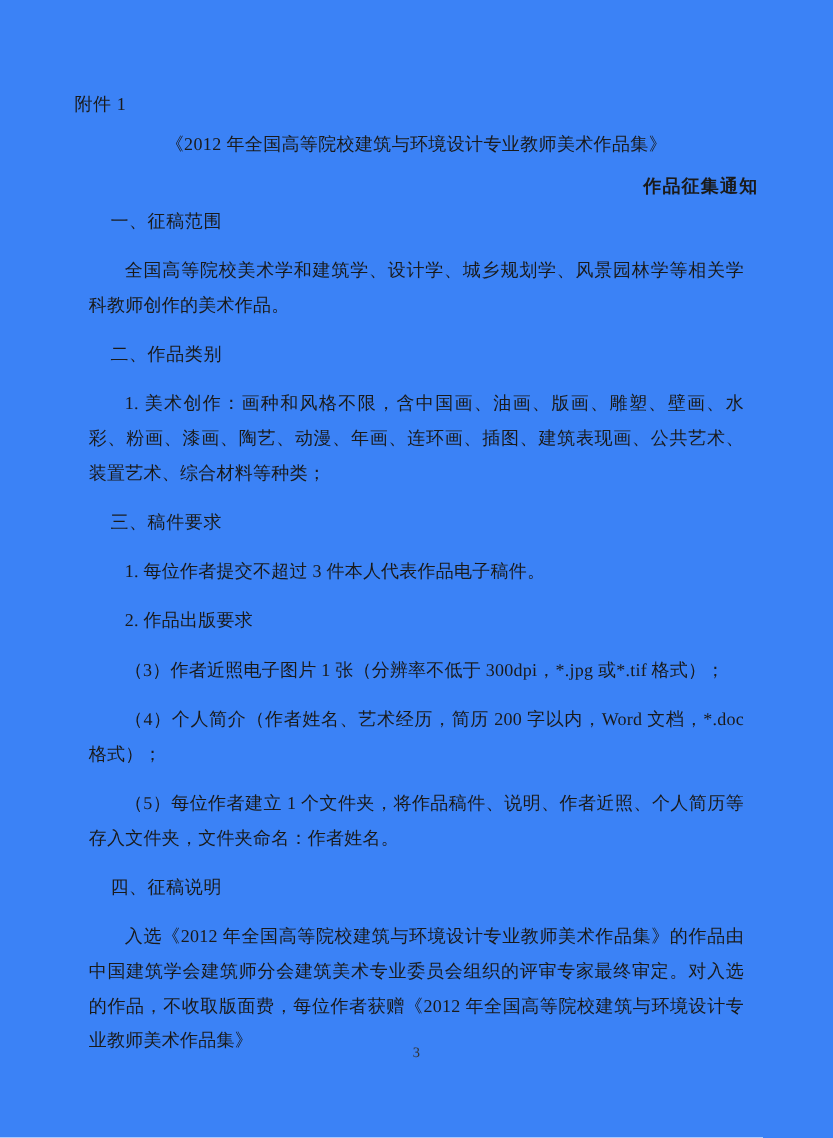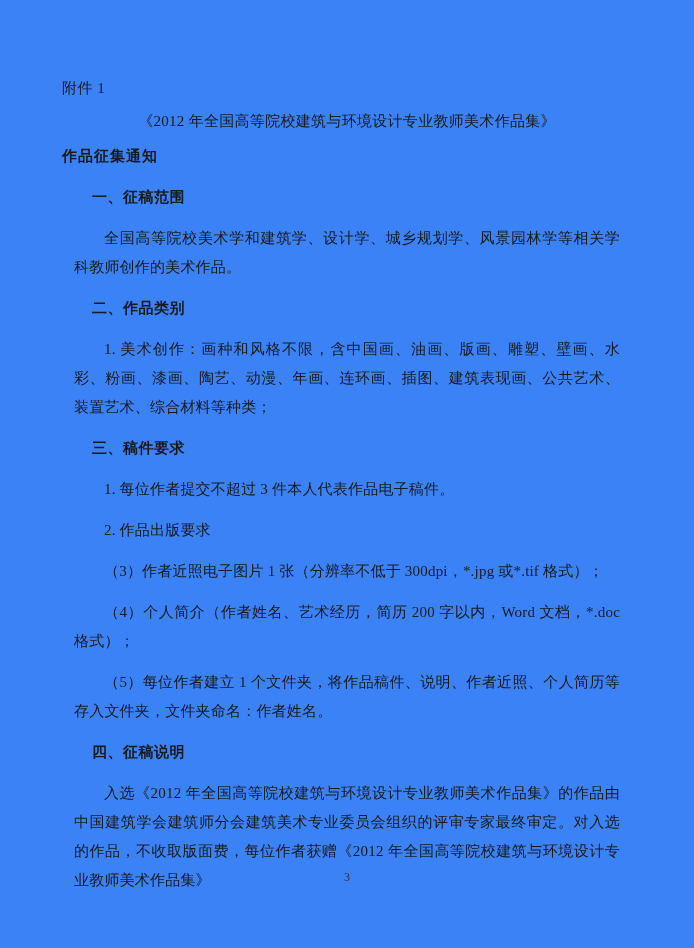--- a/index.html
+++ b/index.html
@@ -30,32 +30,31 @@
     letter-spacing: 0.5px;
   }
   .doc-title {
     margin-top: 4px;
     text-align: center;
     font-weight: normal;
     letter-spacing: 0.3px;
   }
   .doc-subtitle {
     margin-top: 6px;
-    text-align: left;
+    text-align: right;
     font-weight: bold;
     letter-spacing: 1px;
   }
   .section:first-of-type .heading {
     margin-top: 18px;
   }
   .heading {
-    font-weight: bold;
+    font-weight: normal;
     text-indent: 2em;
     letter-spacing: 0.5px;
-    margin-top: 12px;
   }
   .para {
     margin: 12px;
     text-indent: 2em;
     text-align: justify;
     letter-spacing: 0.2px;
   }
   .page-number {
     position: absolute;
     top: 869px;

